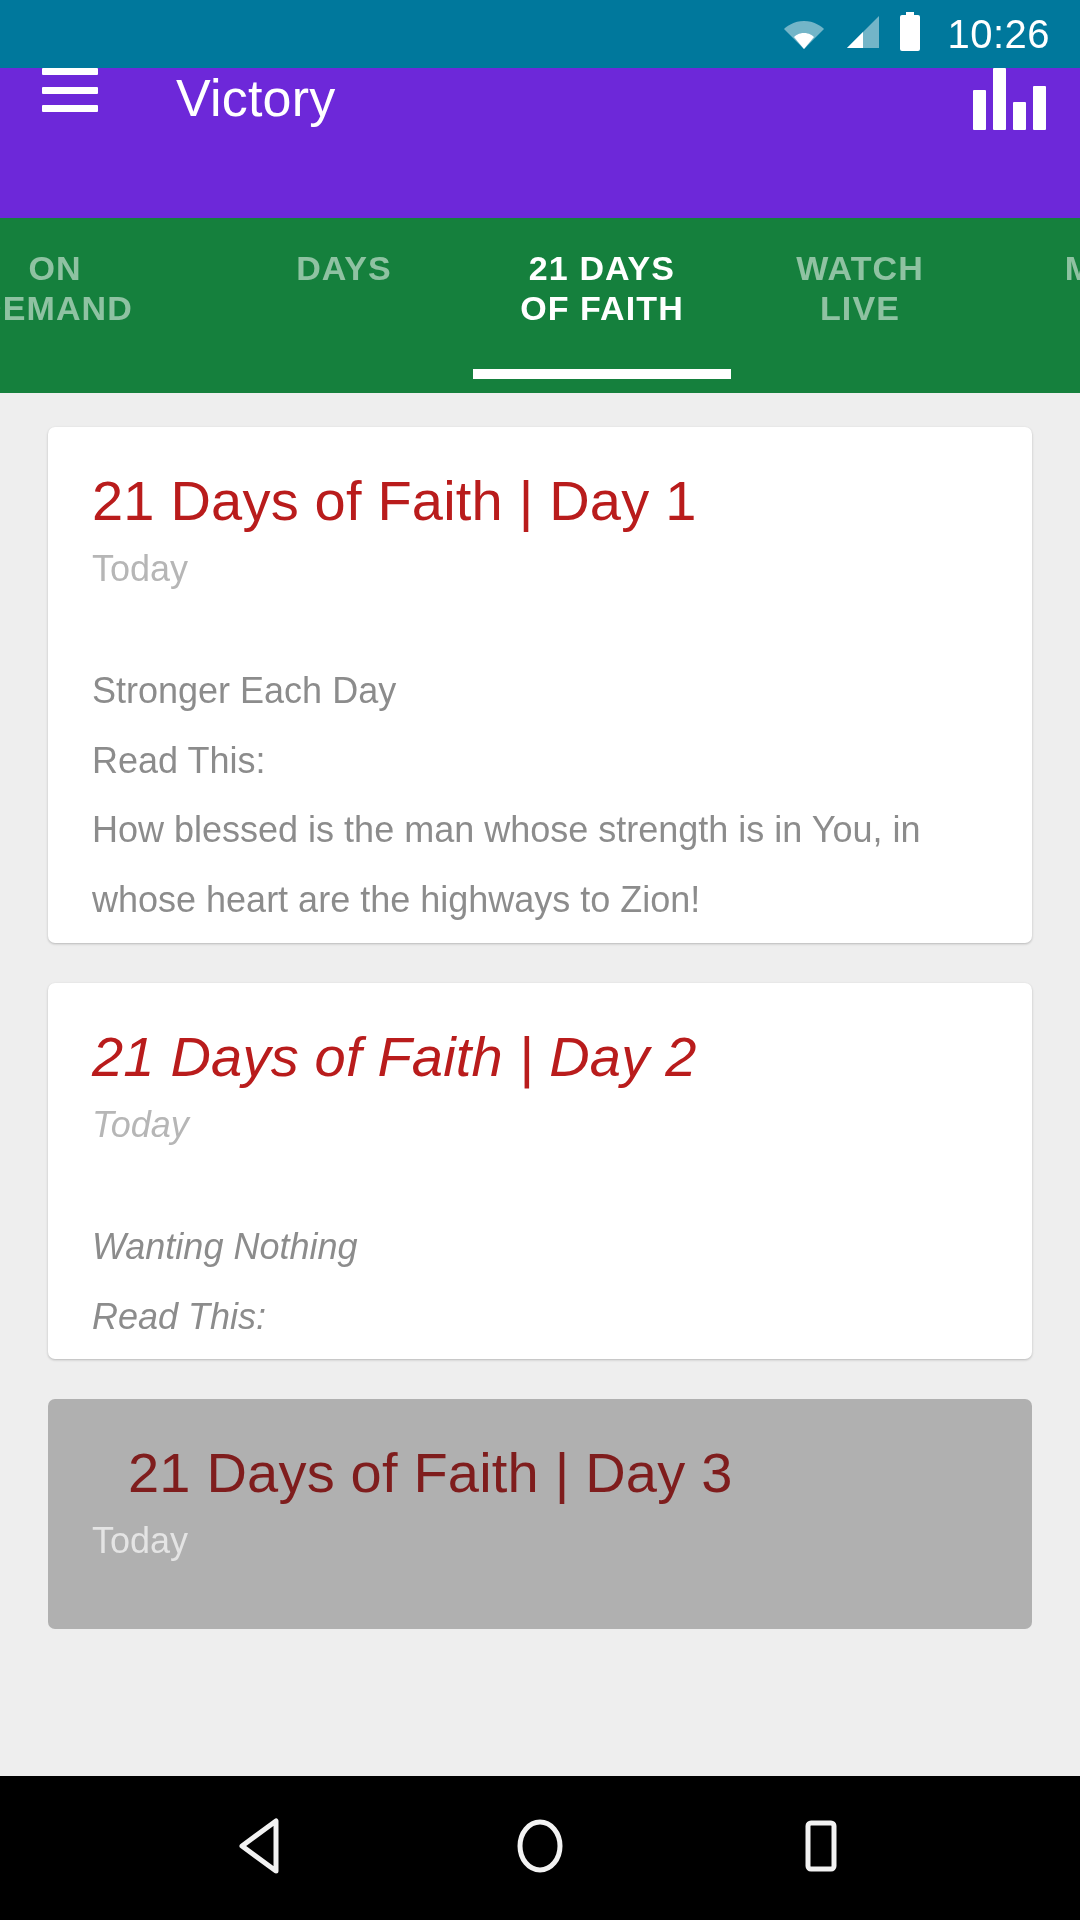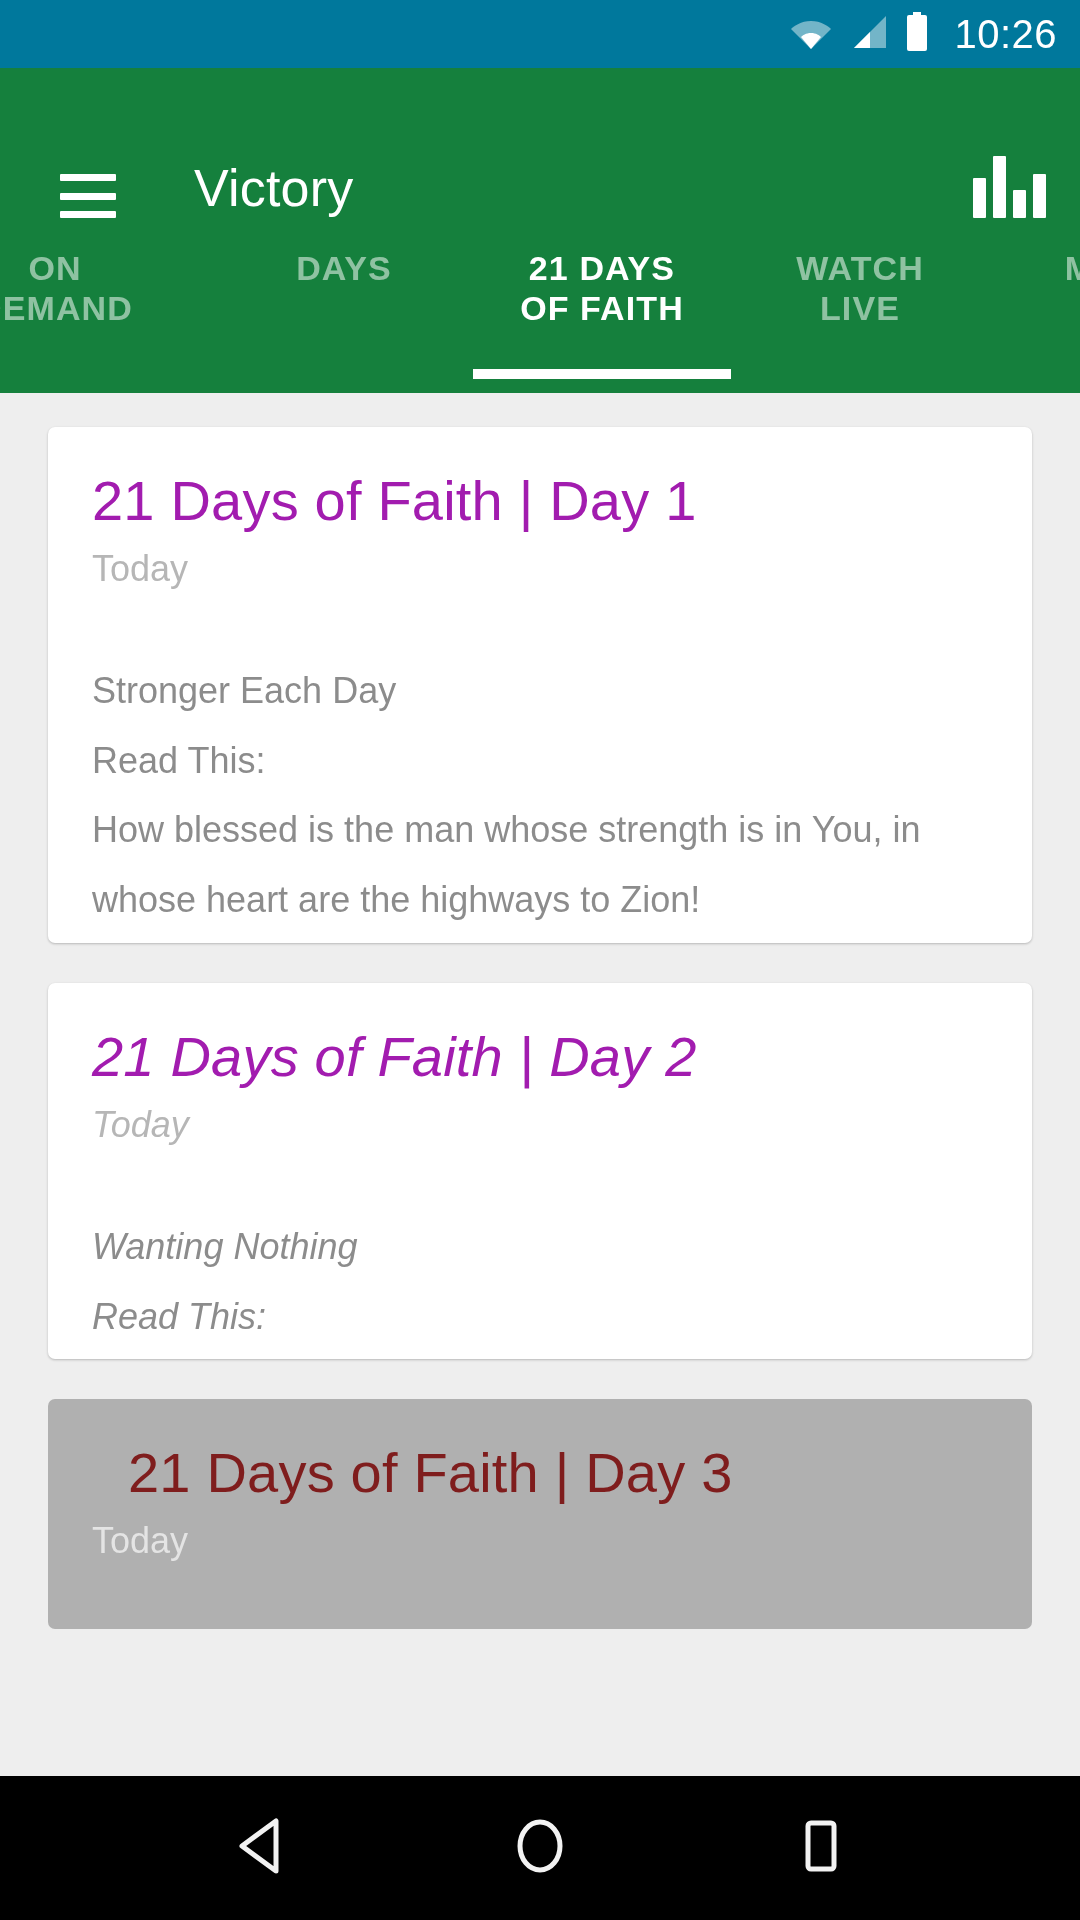--- a/index.html
+++ b/index.html
@@ -8,32 +8,32 @@
     font-family:"Liberation Sans", sans-serif;
     background:#eeeeee;
     -webkit-font-smoothing:antialiased;
   }
   #screen { position:relative; width:1080px; height:1920px; display:flex; flex-direction:column; }
 
   
   .statusbar {
     height:68px; background:#00789c; flex:0 0 68px;
     display:flex; align-items:center; justify-content:flex-end;
-    padding-right:23px; gap:16px;
+    padding-right:30px; gap:16px;
   }
   .sb-icon { display:block; }
   .sb-time {
     color:#ffffff; font-size:40px; letter-spacing:0.5px;
     font-family:"Liberation Sans", sans-serif; line-height:1; margin-left:8px;
   }
 
   
   .appbar {
-    background:#15803d; flex:0 0 150px; height:150px;
-    display:flex; align-items:flex-end; padding:0 34px 0 60px;
+    background:#6d28d9; flex:0 0 150px; height:150px;
+    display:flex; align-items:flex-start; padding:0 34px 0 42px;
   }
   .hamburger { width:56px; height:44px; display:flex; flex-direction:column; justify-content:space-between; cursor:pointer; }
   .hamburger span { display:block; height:7px; background:#fff; border-radius:1px; }
   .appbar-title {
     color:#ffffff; font-size:52px; font-weight:400;
     margin-left:78px; letter-spacing:0.2px; white-space:nowrap;
   }
   .appbar-spacer { flex:1 1 auto; }
   .chart-icon { display:flex; align-items:flex-end; gap:7px; height:62px; }
   .chart-icon i { display:block; width:13px; background:#fff; border-radius:1px; }
@@ -69,21 +69,21 @@
     background:#ffffff; border-radius:7px; margin-bottom:40px;
     padding:44px 44px 0 44px; overflow:hidden; position:relative;
     box-shadow:0 1px 3px rgba(0,0,0,0.14), 0 1px 2px rgba(0,0,0,0.10);
     cursor:pointer;
   }
   .card-1 { height:516px; }
   .card-2 { height:376px;font-style:italic; }
   .card-3 { background:#b0b0b0; height:230px; box-shadow:none; margin-bottom:0; }
 
   .card-title {
-    font-size:56px; color:#a21caf; font-weight:400;
+    font-size:56px; color:#b91c1c; font-weight:400;
     letter-spacing:0.2px; line-height:1.08; white-space:nowrap;
   }
   .card-3 .card-title { color:#7f1d1d;margin-left:36px; }
   .card-sub {
     font-size:36px; color:#b6b6b6; margin-top:18px; font-weight:400; line-height:1.1;
   }
   .card-3 .card-sub { color:#e4e4e4; }
 
   .card-body { margin-top:78px; }
   .card-body p {

